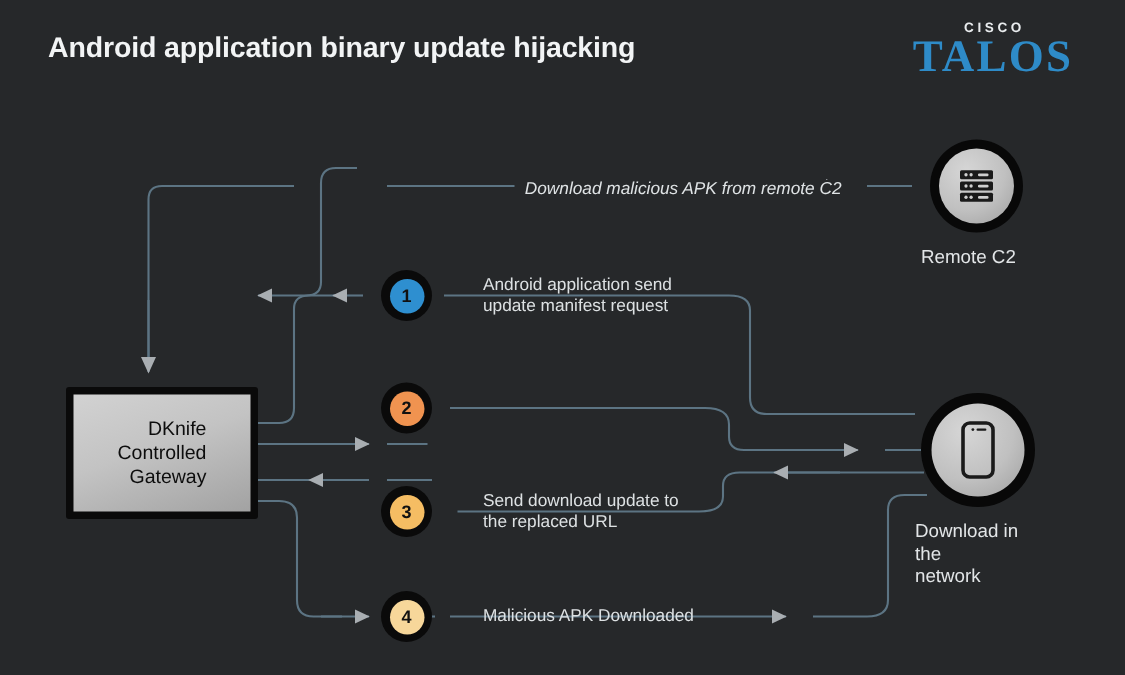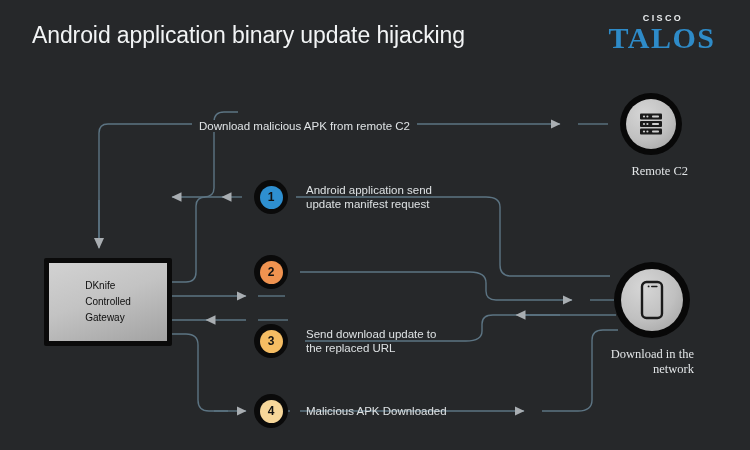--- a/index.html
+++ b/index.html
@@ -15,22 +15,22 @@
     overflow: hidden;
     font-family: "Liberation Sans", sans-serif;
     -webkit-font-smoothing: antialiased;
   }
 
   
   #title {
     position: absolute;
     left: 32px;
     top: 22px;
-    font-size: 23px;
-    font-weight: 400;
+    font-size: 19px;
+    font-weight: 700;
     color: #f2f4f5;
     letter-spacing: -0.1px;
     white-space: nowrap;
   }
   #logo {
     position: absolute;
     right: 28px;
     top: 14px;
     text-align: center;
     width: 120px;
@@ -79,23 +79,23 @@
     width: 100%;
     height: 100%;
     background: linear-gradient(160deg, #d2d2d2 0%, #c3c3c3 45%, #a2a2a2 100%);
     display: flex;
     align-items: center;
     justify-content: center;
     box-sizing: border-box;
   }
   #gateway .gw-text {
     color: #0d0d0d;
-    font-size: 10px;
+    font-size: 13px;
     line-height: 16px;
-    text-align: left;
+    text-align: right;
     font-weight: 400;
   }
 
   
   .step {
     position: absolute;
     display: flex;
     align-items: center;
   }
   .badge {
@@ -114,32 +114,31 @@
     height: 23px;
     border-radius: 50%;
     display: flex;
     align-items: center;
     justify-content: center;
     font-size: 12px;
     font-weight: 600;
     color: #111;
   }
   .step-text {
-    margin-left: 18px;
+    margin-left: 34px;
     color: #dde1e3;
     font-size: 11.5px;
     line-height: 14.5px;
     white-space: pre-line;
   }
 
   
   .node {
     position: absolute;
-    text-align: right;
-    font-family: Liberation Serif, serif;
+    text-align: left;
   }
   .node .ring {
     width: 62px;
     height: 62px;
     border-radius: 50%;
     background: #080808;
     display: flex;
     align-items: center;
     justify-content: center;
     box-sizing: border-box;
@@ -219,21 +218,21 @@
       <path d="M578,315 L616,315"></path>
 
       <path d="M172,334 L186,334 Q198,334 198,345 L198,400 Q198,411 209,411 L228,411"></path>
       <path d="M214,411 L246,411" marker-end="url(#ahR)"></path>
       <path d="M258,411 L290,411"></path>
       <path d="M300,411 L524,411" marker-end="url(#ahR)"></path>
       <path d="M542,411 L578,411 Q592,411 592,400 L592,340 Q592,330 603,330 L618,330"></path>
     </g>
   </svg>
 
-  <div style="position:absolute; left:192px; top:116px; width:360px; text-align:left;">
+  <div style="position:absolute; left:208px; top:116px; width:360px; text-align:right;font-style:italic;">
     <span style="background:#26282a; padding:0 7px; color:#dfe3e5; font-size:11.5px;">Download malicious APK from remote C2</span>
   </div>
 
   <div id="gateway">
     <div class="inner">
       <div class="gw-text" style="white-space:pre-line;">DKnife
 Controlled
 Gateway</div>
     </div>
   </div>

